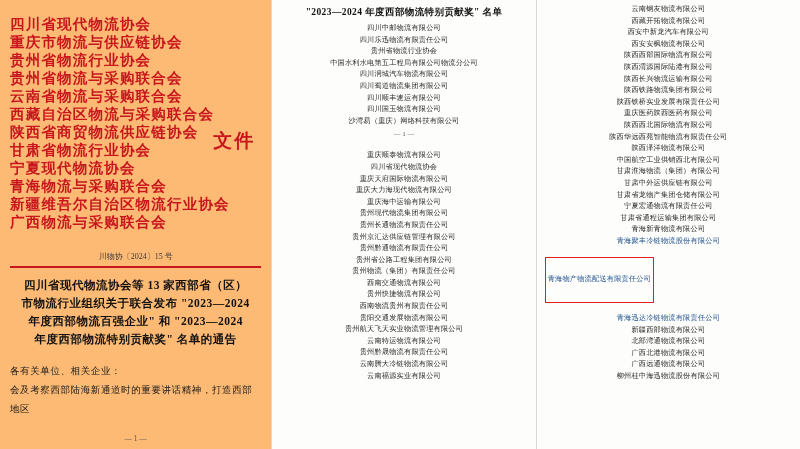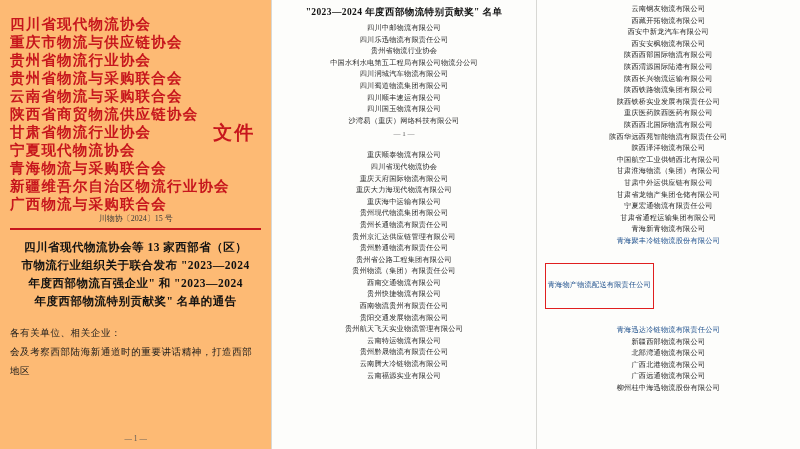--- a/index.html
+++ b/index.html
@@ -43,29 +43,29 @@
     font-family: "Liberation Serif", serif;
     font-weight: bold;
     font-size: 14.5px;
     letter-spacing: 1.2px;
     line-height: 17px;
     white-space: nowrap;
   }
   .wenjian {
     position: absolute;
     right: 6px;
-    top: 104px;
+    top: 112px;
     color: #c7161d;
     font-family: "Liberation Serif", serif;
     font-weight: bold;
     font-size: 19px;
     letter-spacing: 2px;
   }
   .doc-number {
-    margin-top: 0;
+    margin-top: 20px;
     text-align: center;
     font-family: "Liberation Serif", serif;
     font-size: 8px;
     color: #3a3a3a;
   }
   .red-rule {
     margin: 4px 0 8px 0;
     height: 2px;
     background: #c7161d;
   }
@@ -128,21 +128,21 @@
     font-size: 7.2px;
     line-height: 11.6px;
     color: #2b2b2b;
     white-space: nowrap;
     letter-spacing: 0.2px;
   }
   .entry.boxed {
     border: 1.6px solid #e01f1f;
     color: #1d4f8c;
     padding: 16px 2px;
-    margin: 16px 0;
+    margin: 10px 0;
     display: inline-block;
     width: fit-content;
   }
   .entry.blue { color: #1d4f8c; }
   .mid-pageno {
     text-align: center;
     font-family: "Liberation Serif", serif;
     font-size: 7px;
     color: #555;
     padding: 3px 0 3px 0;
@@ -158,20 +158,21 @@
 
 <div class="page">
 
   <div class="cover">
     <div class="cover-titles">
       <div class="cover-line">四川省现代物流协会</div>
       <div class="cover-line">重庆市物流与供应链协会</div>
       <div class="cover-line">贵州省物流行业协会</div>
       <div class="cover-line">贵州省物流与采购联合会</div>
       <div class="cover-line">云南省物流与采购联合会</div>
+      <div class="cover-line">西藏自治区物流与采购联合会</div>
       <div class="cover-line">陕西省商贸物流供应链协会</div>
       <div class="cover-line">甘肃省物流行业协会</div>
       <div class="cover-line">宁夏现代物流协会</div>
       <div class="cover-line">青海物流与采购联合会</div>
       <div class="cover-line">新疆维吾尔自治区物流行业协会</div>
       <div class="cover-line">广西物流与采购联合会</div>
       <div class="wenjian">文件</div>
     </div>
 
     <div class="doc-number">川物协〔2024〕15 号</div>

